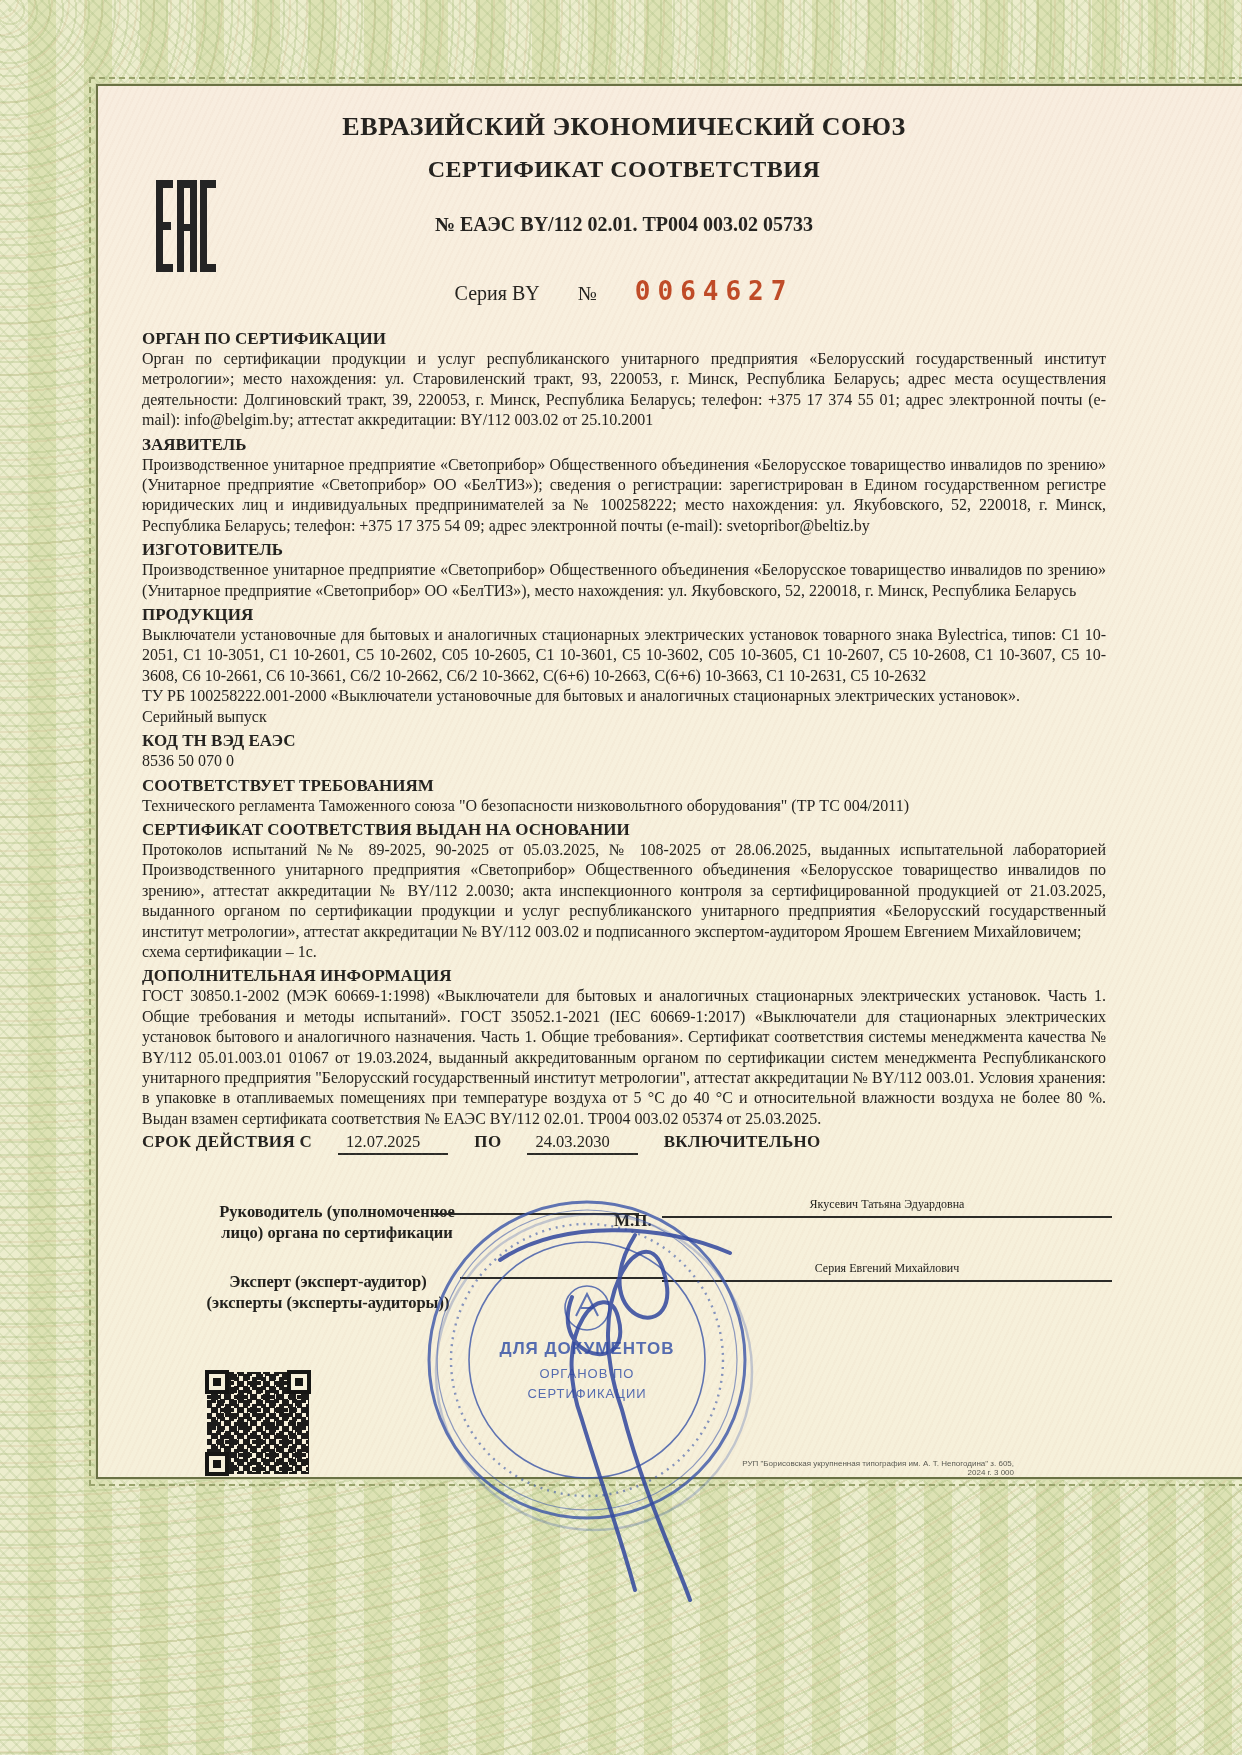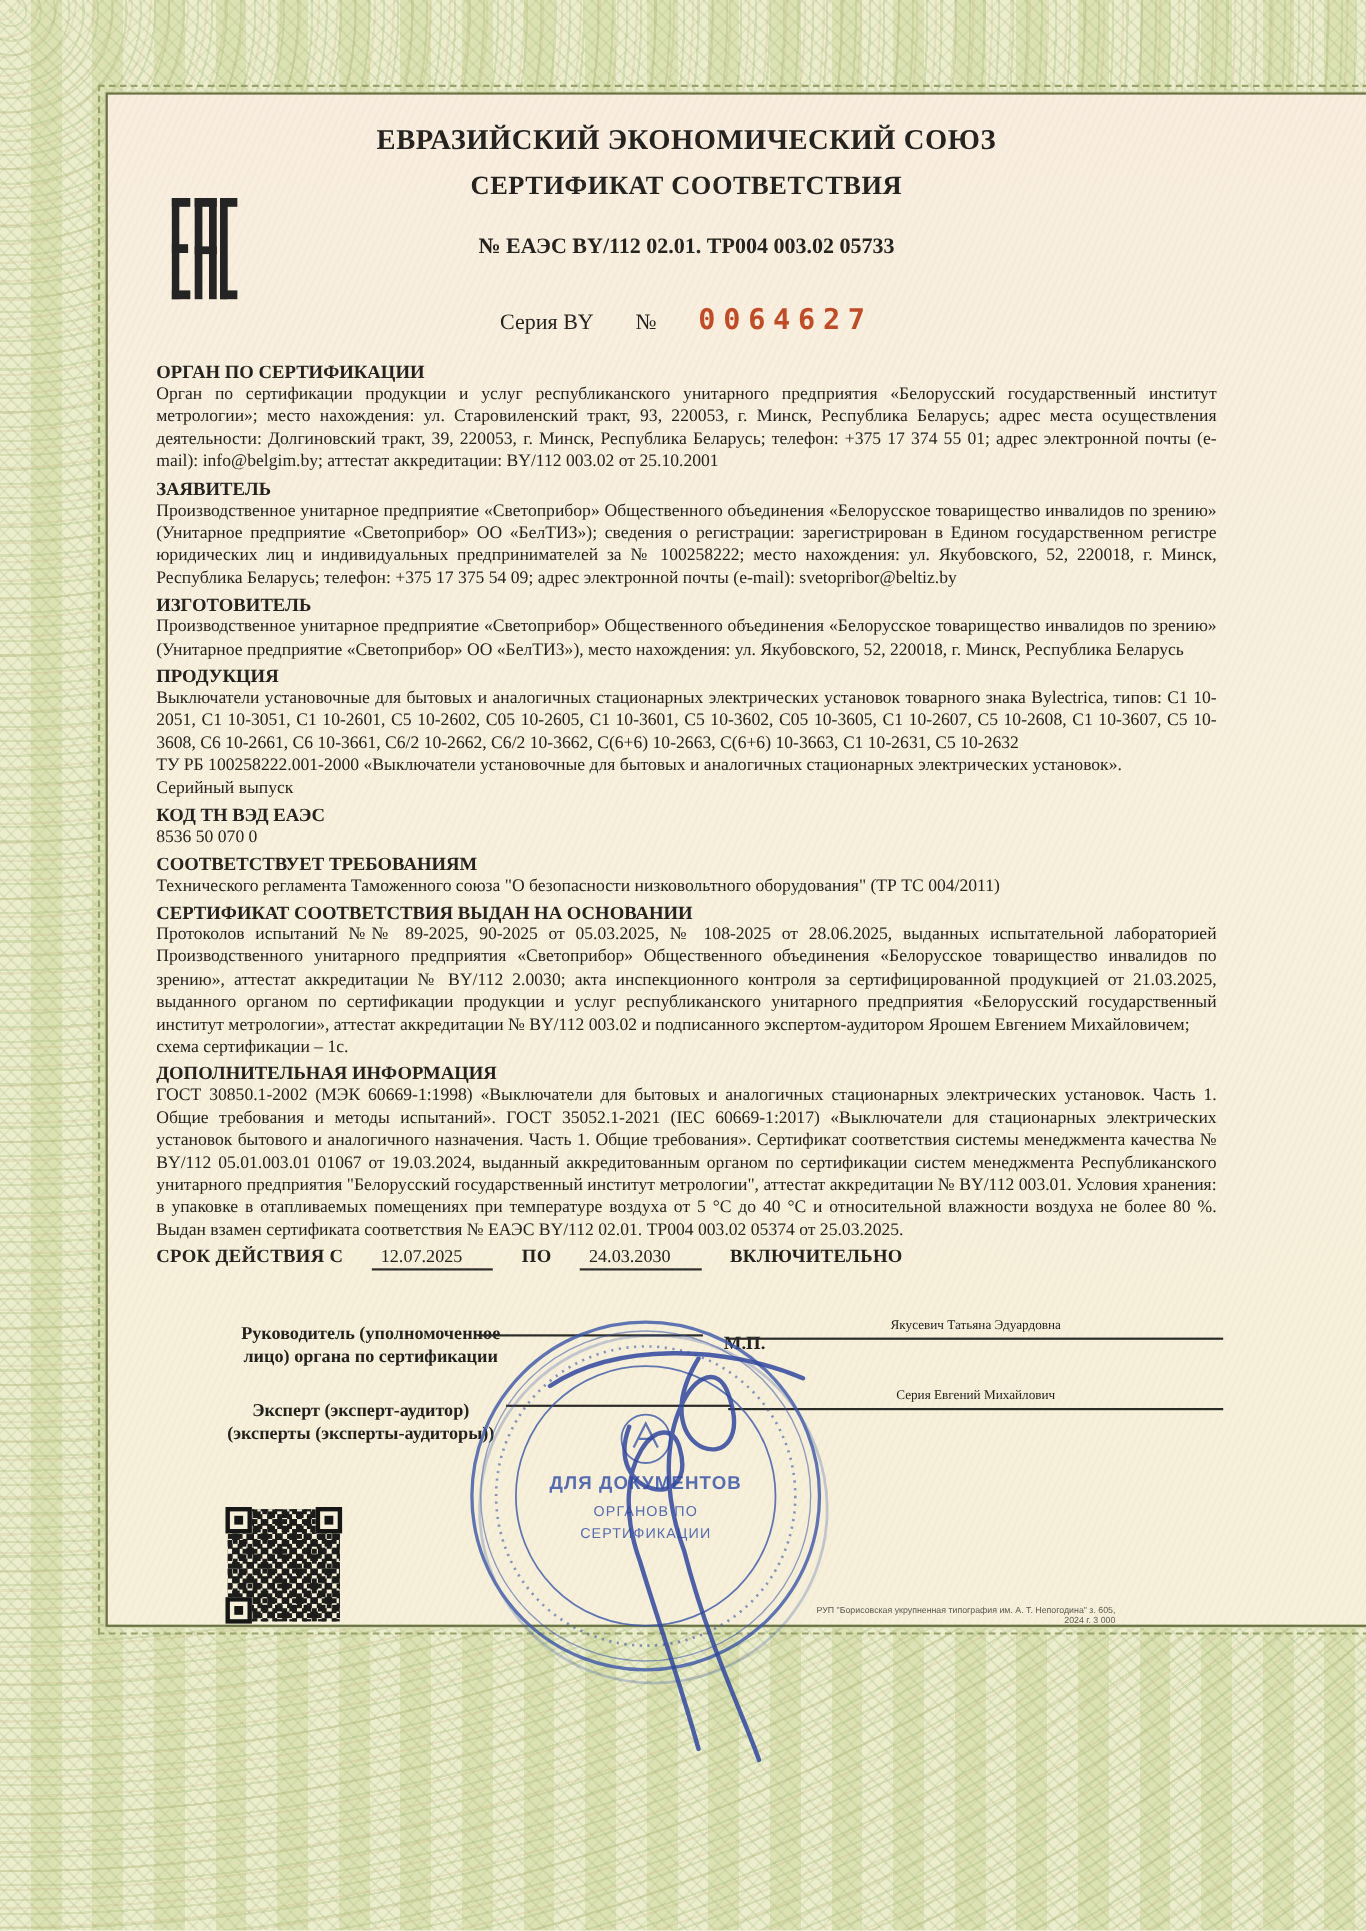--- a/index.html
+++ b/index.html
@@ -125,21 +125,21 @@
         <span class="v-label">СРОК ДЕЙСТВИЯ С</span>
         <span class="v-date">12.07.2025</span>
         <span class="v-label">ПО</span>
         <span class="v-date">24.03.2030</span>
         <span class="v-label">ВКЛЮЧИТЕЛЬНО</span>
       </div>
 
       <div class="sig-block">
         <div class="sig-label" style="left:30px;top:36px;width:330px;">Руководитель (уполномоченное
 лицо) органа по сертификации</div>
-        <div class="mp" style="left:472px;top:46px;margin-left:44px;">М.П.</div>
+        <div class="mp" style="left:472px;top:46px;">М.П.</div>
         <div class="sig-name" style="left:520px;top:32px;">Якусевич Татьяна Эдуардовна</div>
         <div class="sig-line" style="left:292px;top:48px;"></div>
         <div class="sig-label" style="left:16px;top:106px;width:340px;">Эксперт (эксперт-аудитор)
 (эксперты (эксперты-аудиторы))</div>
         <div class="sig-name" style="left:520px;top:96px;">Серия Евгений Михайлович</div>
         <div class="sig-line" style="left:318px;top:112px;"></div>
       </div>
     </div>
   </div>
 

